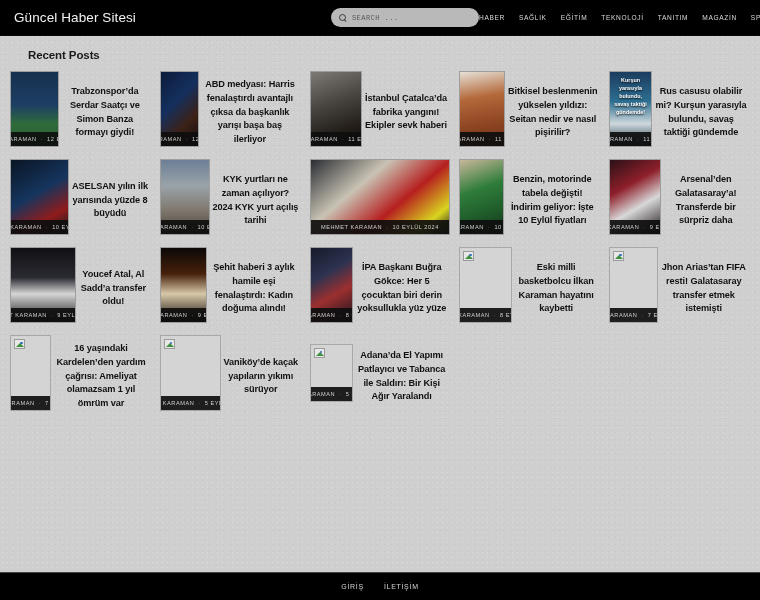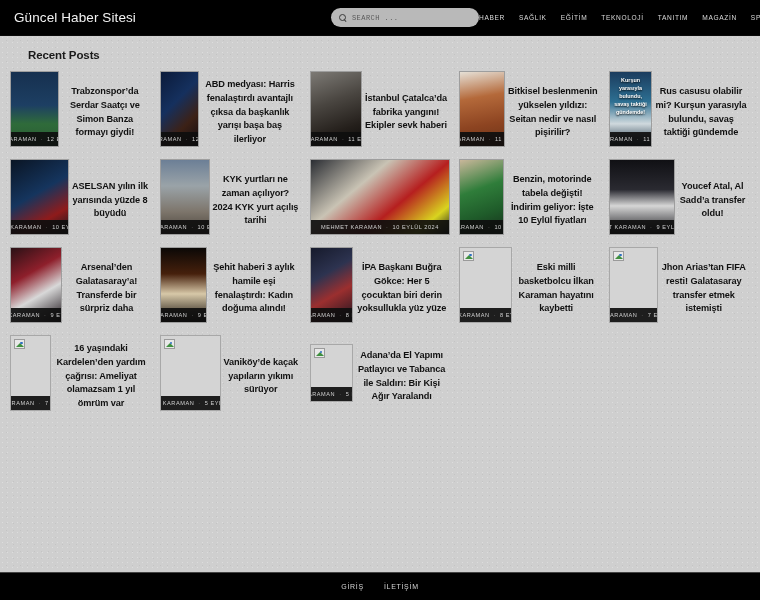--- a/index.html
+++ b/index.html
@@ -373,39 +373,39 @@
           <div class="meta-bar">
             <span>MEHMET KARAMAN</span>
             <span class="meta-sep">·</span>
             <span class="meta-date">10 EYLÜL 2024</span>
           </div>
         </div>
         <h3 class="post-title">Benzin, motorinde tabela değişti! İndirim geliyor: İşte 10 Eylül fiyatları</h3>
       </article>
       <article class="post-card">
         <div class="thumb">
+          <div class="thumb-art" style="background: linear-gradient(150deg, rgb(42, 17, 22) 0%, rgb(142, 31, 43) 35%, rgb(216, 216, 216) 62%, rgb(25, 16, 22) 100%);"></div>
+          <div class="meta-bar">
+            <span>MEHMET KARAMAN</span>
+            <span class="meta-sep">·</span>
+            <span class="meta-date">9 EYLÜL 2024</span>
+          </div>
+        </div>
+        <h3 class="post-title">Arsenal’den Galatasaray’a! Transferde bir sürpriz daha</h3>
+      </article>
+      <article class="post-card">
+        <div class="thumb">
           <div class="thumb-art" style="background: linear-gradient(rgb(16, 16, 20) 0%, rgb(42, 42, 49) 40%, rgb(214, 214, 214) 62%, rgb(21, 21, 26) 100%);"></div>
           <div class="meta-bar">
             <span>MEHMET KARAMAN</span>
             <span class="meta-sep">·</span>
             <span class="meta-date">9 EYLÜL 2024</span>
           </div>
         </div>
         <h3 class="post-title">Youcef Atal, Al Sadd’a transfer oldu!</h3>
-      </article>
-      <article class="post-card">
-        <div class="thumb">
-          <div class="thumb-art" style="background: linear-gradient(150deg, rgb(42, 17, 22) 0%, rgb(142, 31, 43) 35%, rgb(216, 216, 216) 62%, rgb(25, 16, 22) 100%);"></div>
-          <div class="meta-bar">
-            <span>MEHMET KARAMAN</span>
-            <span class="meta-sep">·</span>
-            <span class="meta-date">9 EYLÜL 2024</span>
-          </div>
-        </div>
-        <h3 class="post-title">Arsenal’den Galatasaray’a! Transferde bir sürpriz daha</h3>
       </article>
       <article class="post-card">
         <div class="thumb">
           <div class="thumb-art" style="background: linear-gradient(rgb(11, 8, 6) 0%, rgb(70, 32, 12) 35%, rgb(215, 200, 168) 62%, rgb(18, 12, 8) 100%);"></div>
           <div class="meta-bar">
             <span>MEHMET KARAMAN</span>
             <span class="meta-sep">·</span>
             <span class="meta-date">9 EYLÜL 2024</span>
           </div>
         </div>

